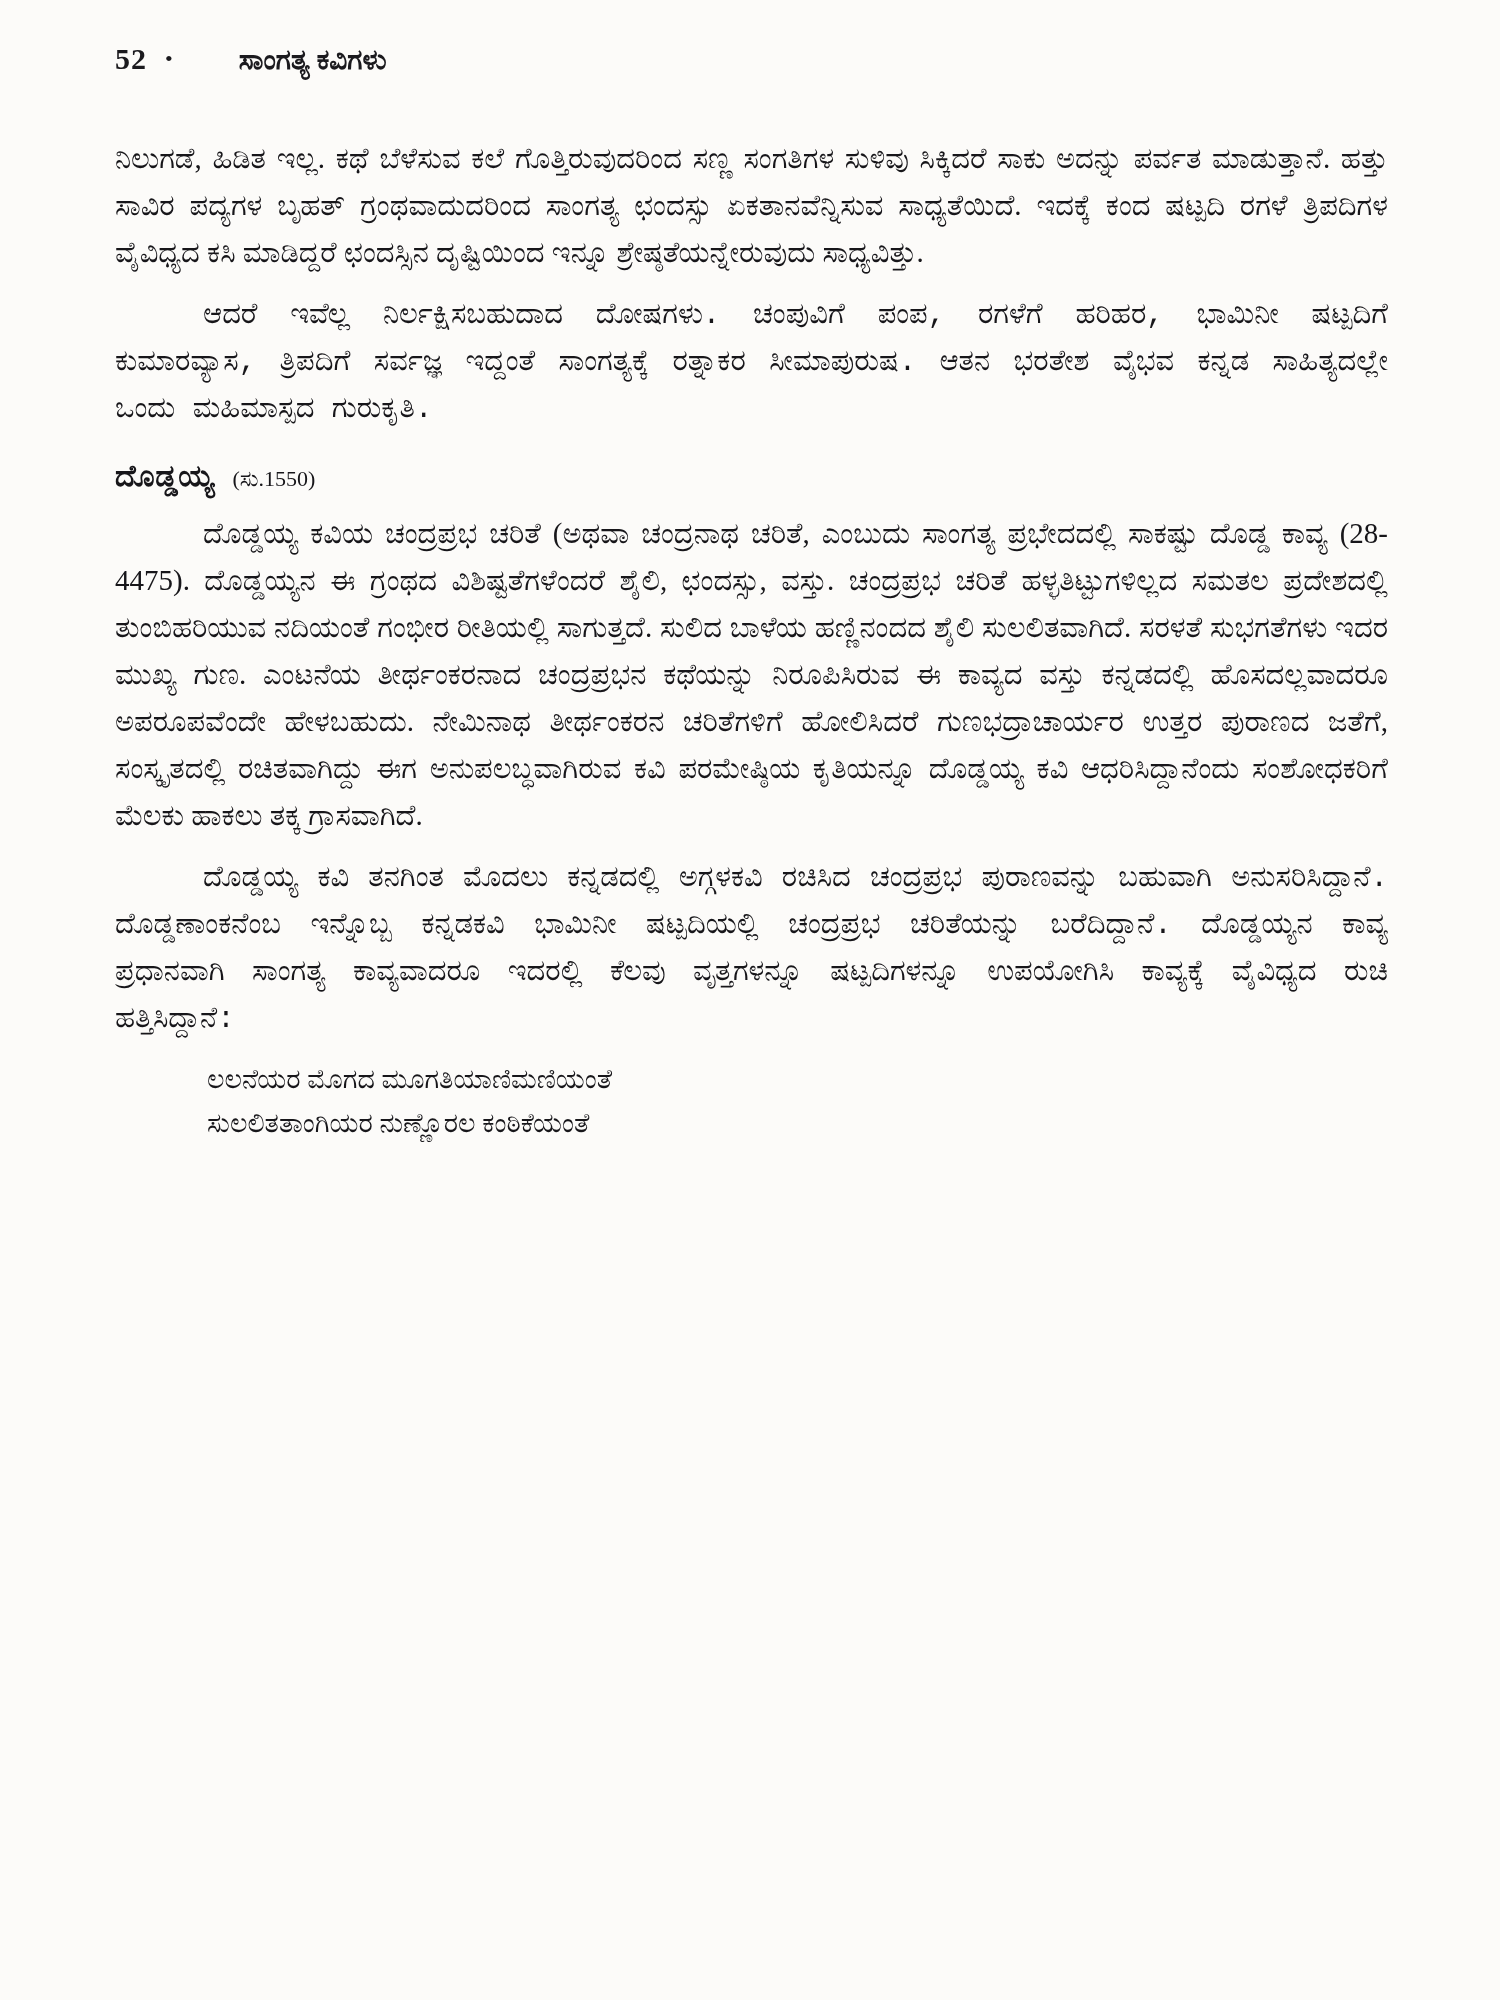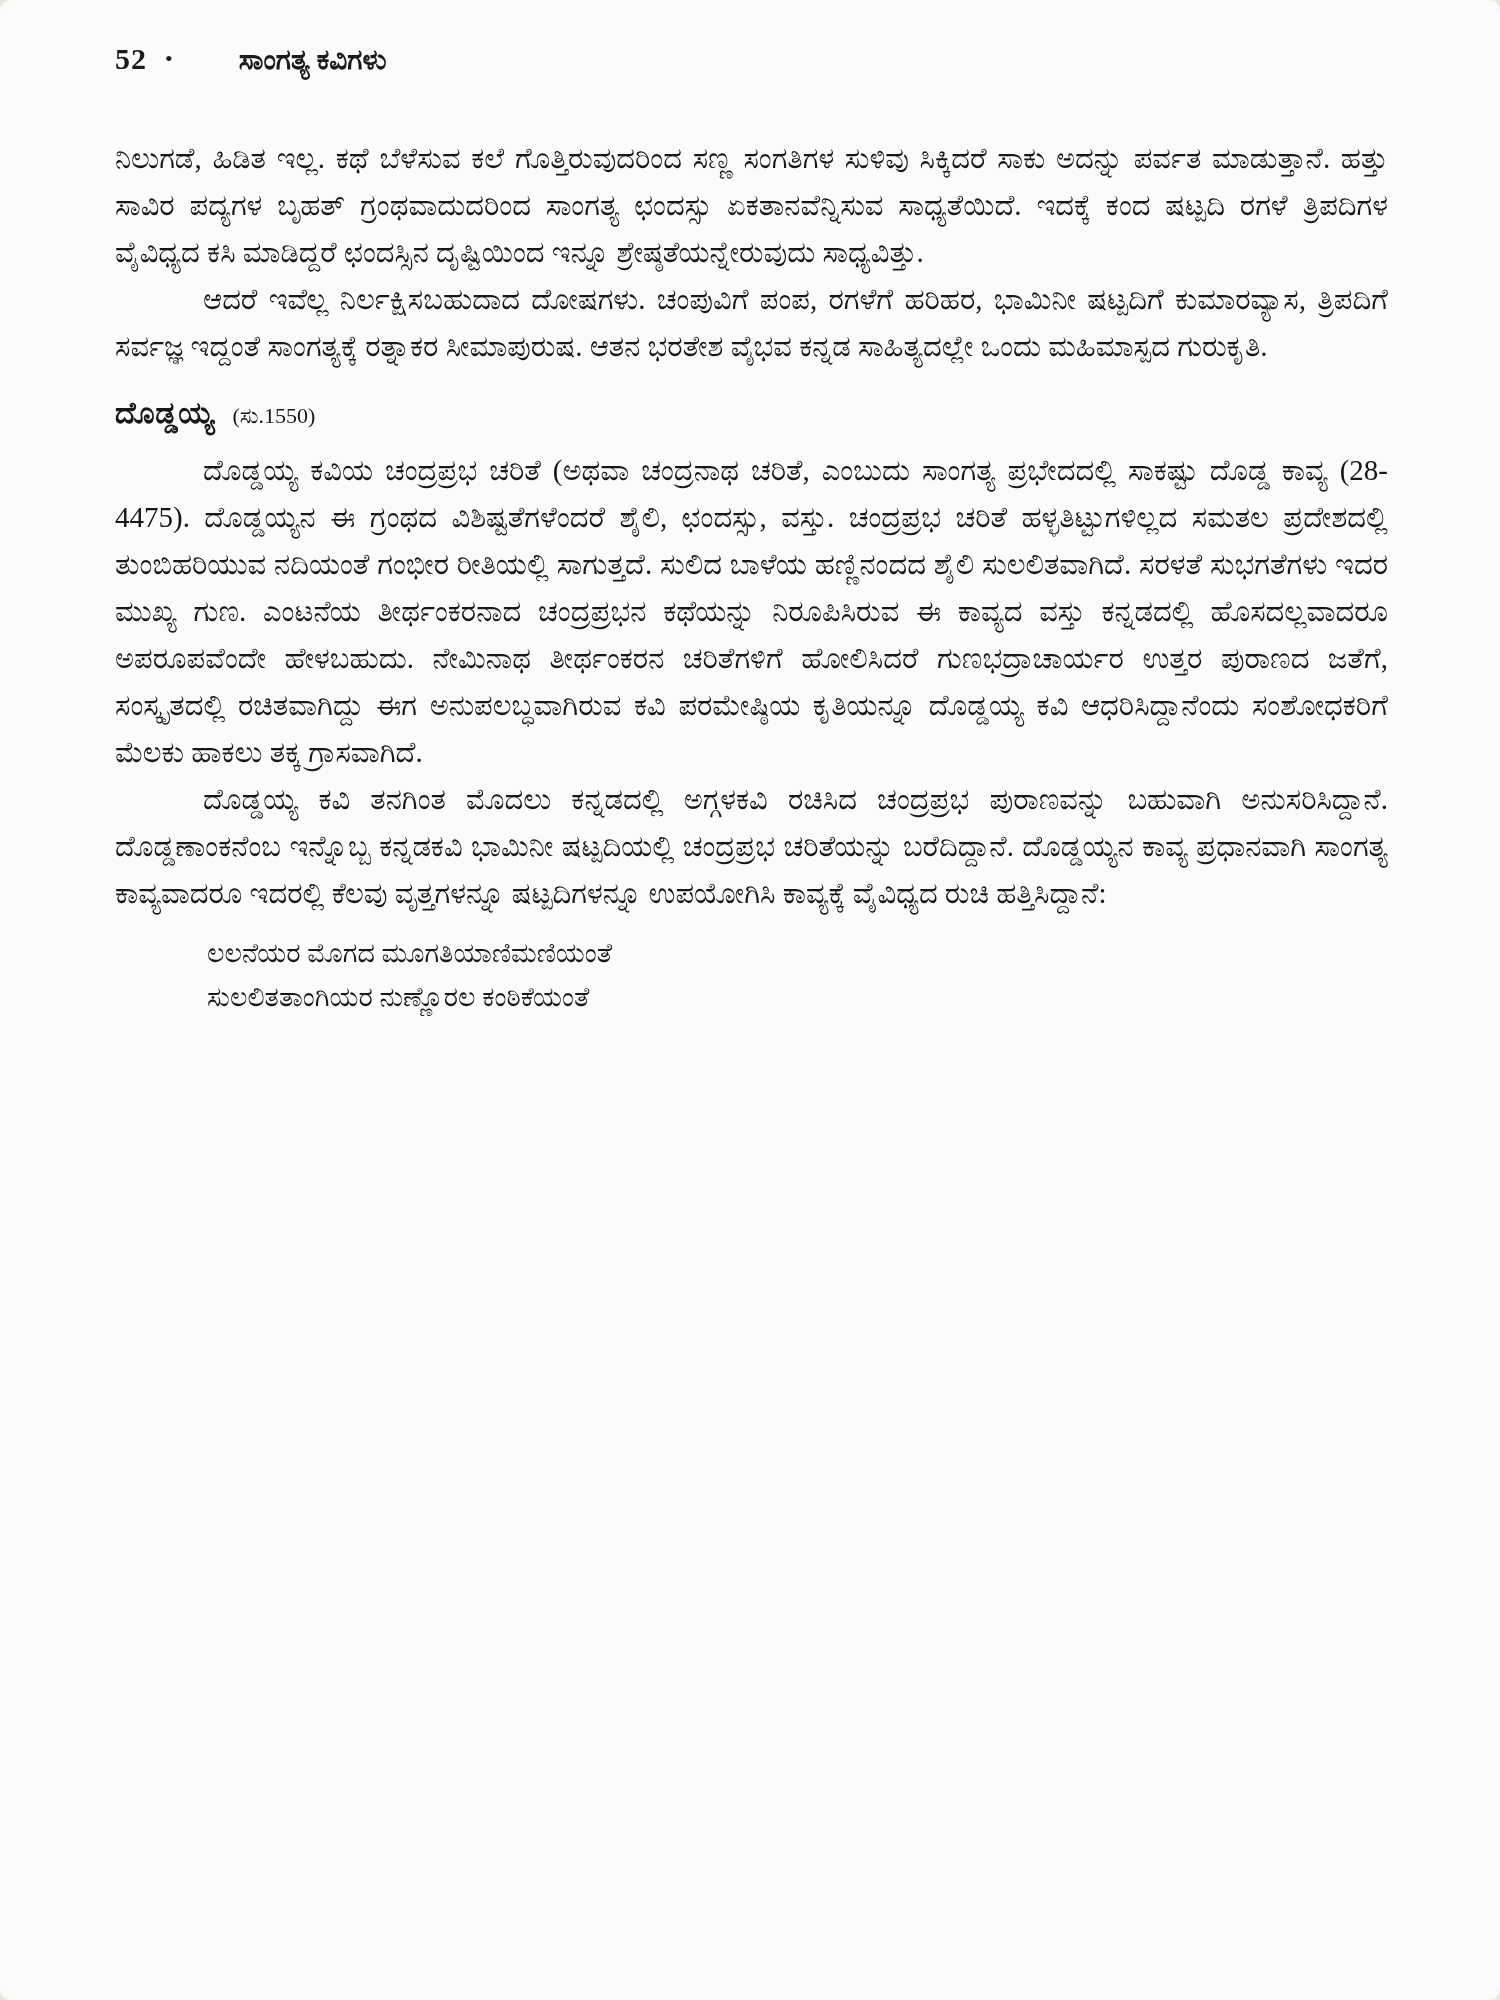--- a/index.html
+++ b/index.html
@@ -11,21 +11,20 @@
     position: relative;
     width: 1500px;
     height: 2000px;
     margin: 0 auto;
     background: #fcfbf9;
     box-sizing: border-box;
     padding: 42px 112px 40px 115px;
     font-family: "Liberation Serif", "DejaVu Serif", serif;
     color: #17161a;
     overflow: hidden;
-    border-radius: 11px;
   }
   .running-header {
     display: flex;
     align-items: baseline;
     gap: 18px;
     font-size: 30px;
     margin-bottom: 58px;
     color: #1b1a1e;
   }
   .page-number {
@@ -47,21 +46,22 @@
     line-height: 47px;
     text-align: justify;
   }
   .para {
     margin: 0;
   }
   .para.indent {
     text-indent: 88px;
   }
   .para + .para {
-    margin-top: 0px;
+    margin-top: 16px;
+    font-family: Liberation Mono, monospace;
   }
   .section-heading {
     margin: 20px 0 8px 0;
     font-size: 30px;
     line-height: 46px;
     text-align: left;
   }
   .section-heading .name {
     font-weight: bold;
     letter-spacing: 0.5px;

